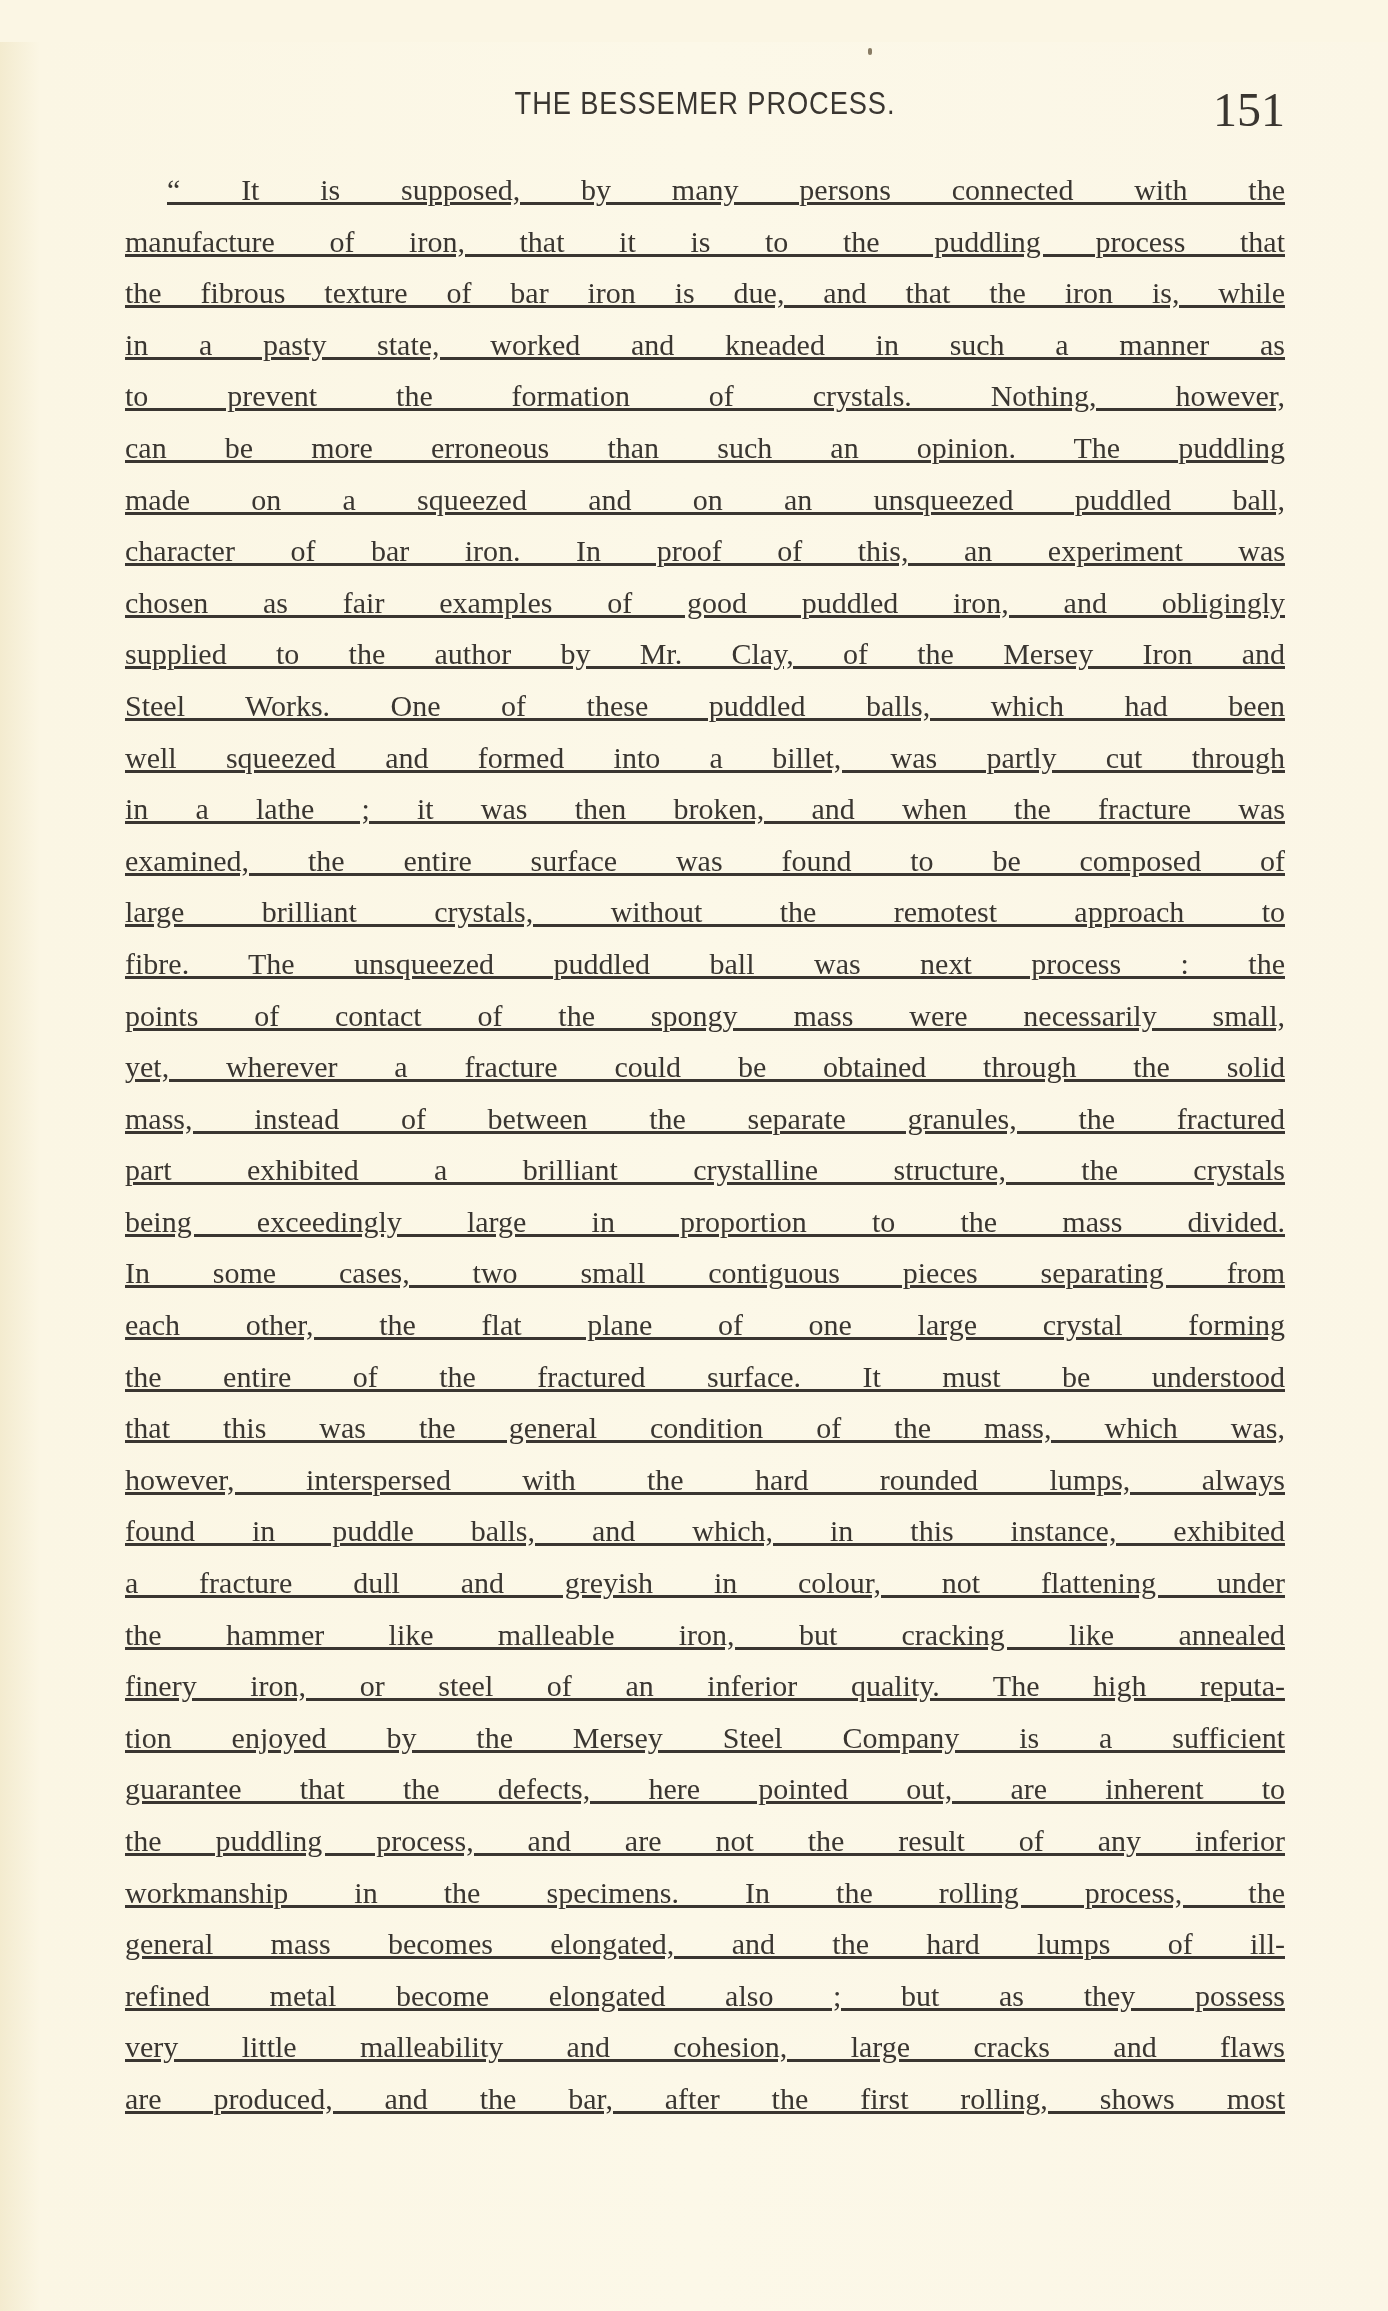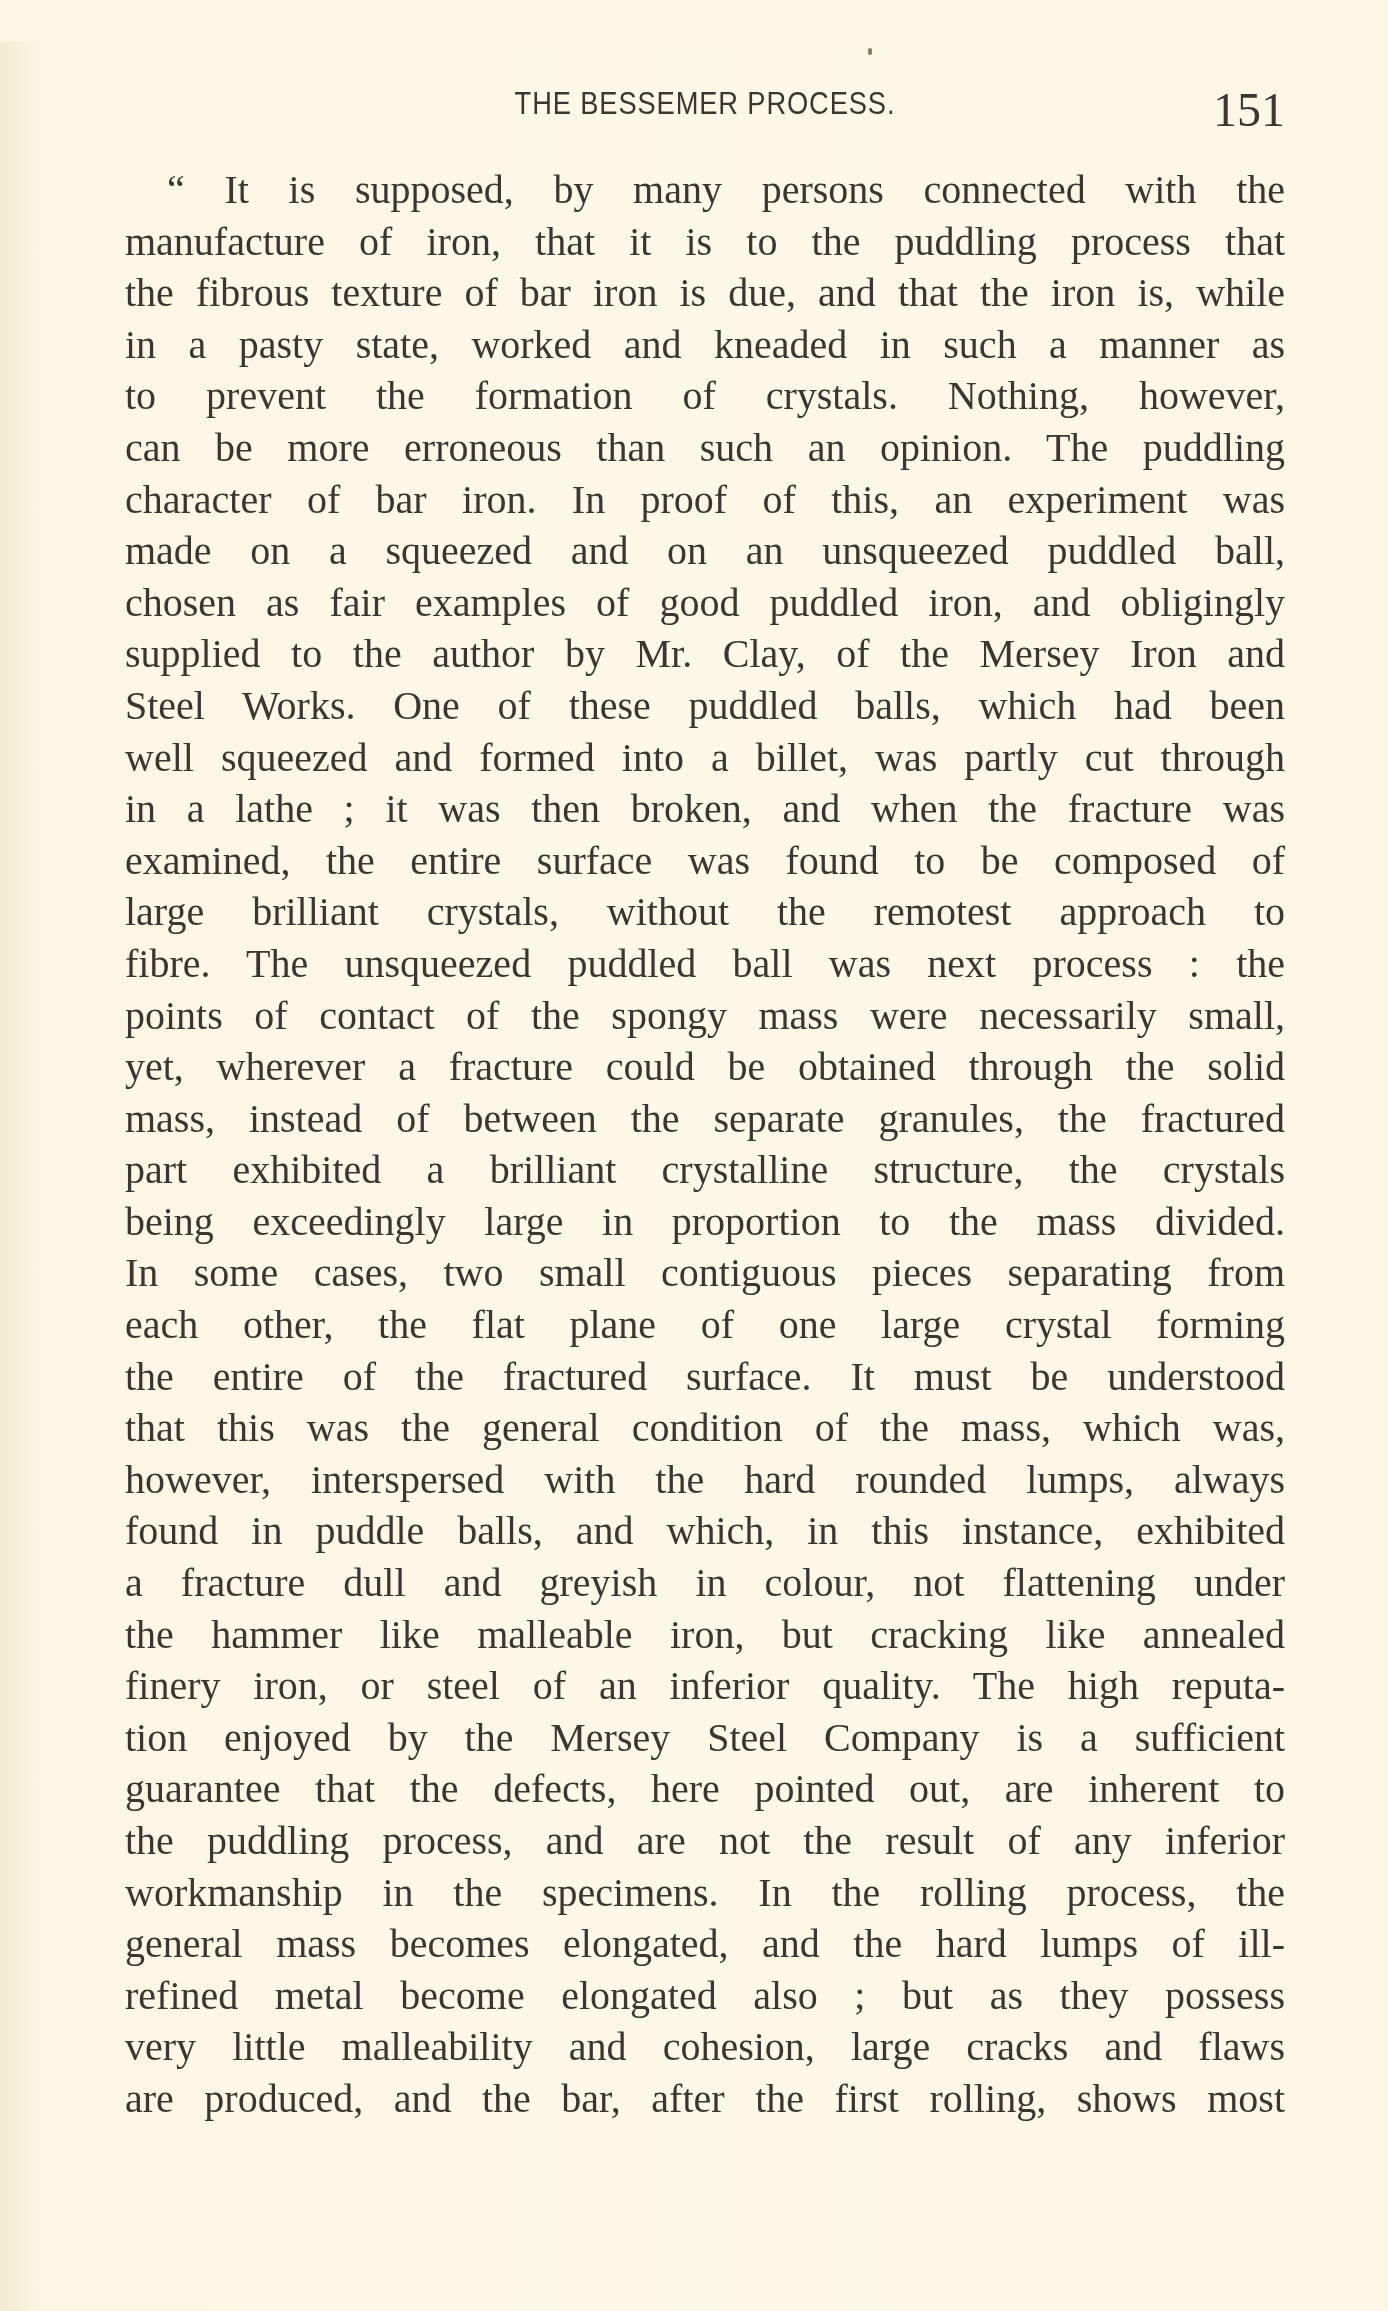--- a/index.html
+++ b/index.html
@@ -26,22 +26,22 @@
     transform: scaleX(0.88);
   }
   .page-number {
     position: absolute; right: 0; top: 0; font-size: 48px;
   }
   .body-text {
     position: absolute; left: 125px; top: 122px; width: 1160px;
   }
   .line {
     display: block; height: 51.6px; line-height: 51.6px;
-    font-size: 40px; text-align: justify; text-align-last: justify;
-    white-space: nowrap; overflow: visible;
+    font-size: 30px; text-align: justify; text-align-last: justify;
+    white-space: nowrap; overflow: visible; text-decoration: underline;
   }
   .line.first { text-indent: 42px; }
 </style>
 </head>
 <body>
 
 <div class="page">
   <div class="speck"></div>
 
   <div class="header">
@@ -49,22 +49,22 @@
     <div class="page-number">151</div>
   </div>
 
   <div class="body-text">
     <span class="line first">“ It is supposed, by many persons connected with the</span>
     <span class="line">manufacture of iron, that it is to the puddling process that</span>
     <span class="line">the fibrous texture of bar iron is due, and that the iron is, while</span>
     <span class="line">in a pasty state, worked and kneaded in such a manner as</span>
     <span class="line">to prevent the formation of crystals. Nothing, however,</span>
     <span class="line">can be more erroneous than such an opinion. The puddling</span>
+    <span class="line">made on a squeezed and on an unsqueezed puddled ball,</span>
     <span class="line">character of bar iron. In proof of this, an experiment was</span>
-    <span class="line">made on a squeezed and on an unsqueezed puddled ball,</span>
     <span class="line">chosen as fair examples of good puddled iron, and obligingly</span>
     <span class="line">supplied to the author by Mr. Clay, of the Mersey Iron and</span>
     <span class="line">Steel Works. One of these puddled balls, which had been</span>
     <span class="line">well squeezed and formed into a billet, was partly cut through</span>
     <span class="line">in a lathe ; it was then broken, and when the fracture was</span>
     <span class="line">examined, the entire surface was found to be composed of</span>
     <span class="line">large brilliant crystals, without the remotest approach to</span>
     <span class="line">fibre. The unsqueezed puddled ball was next process : the</span>
     <span class="line">points of contact of the spongy mass were necessarily small,</span>
     <span class="line">yet, wherever a fracture could be obtained through the solid</span>

